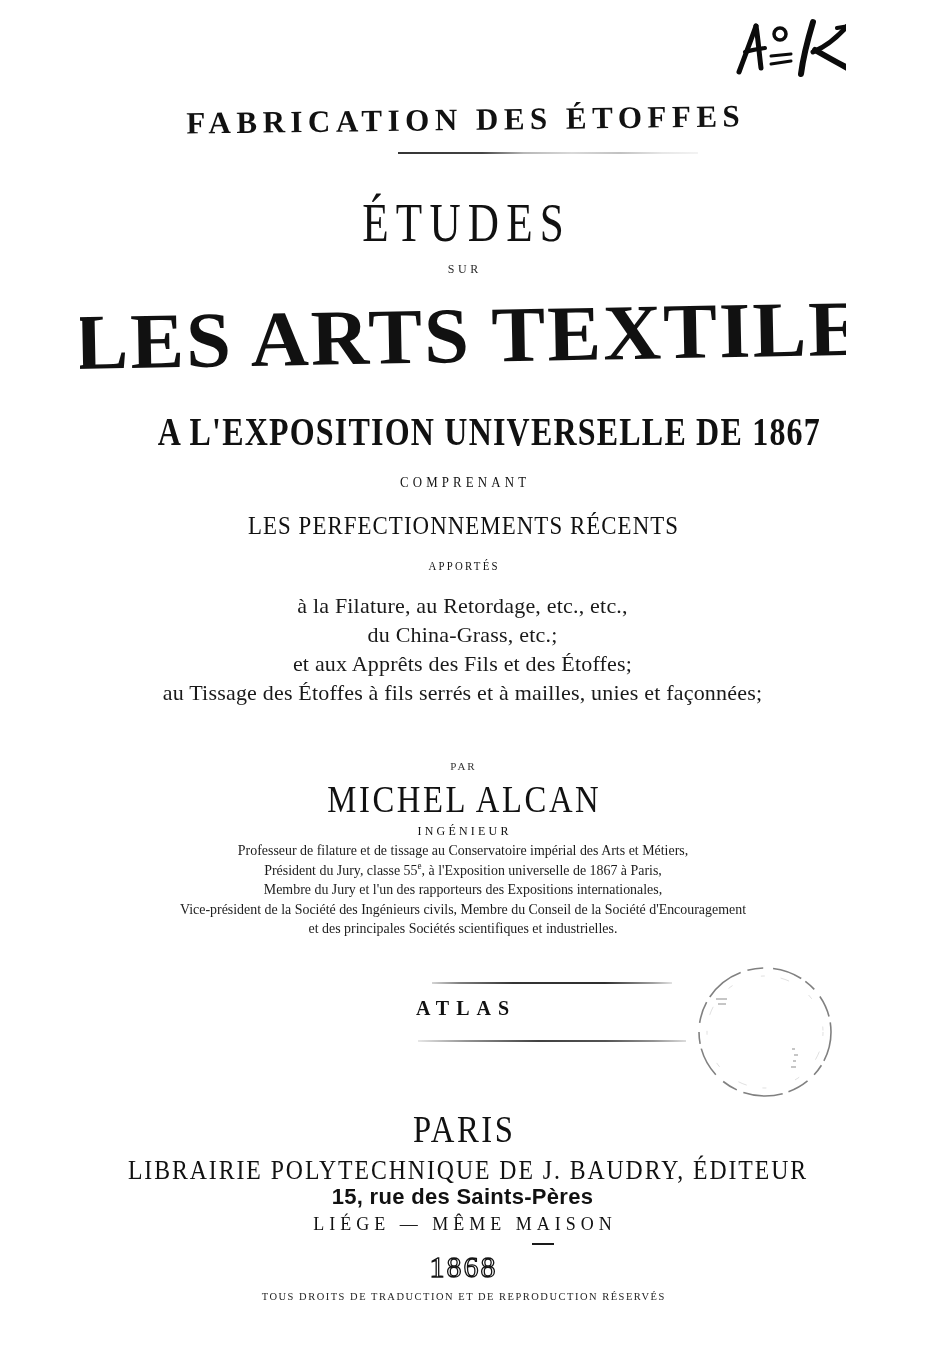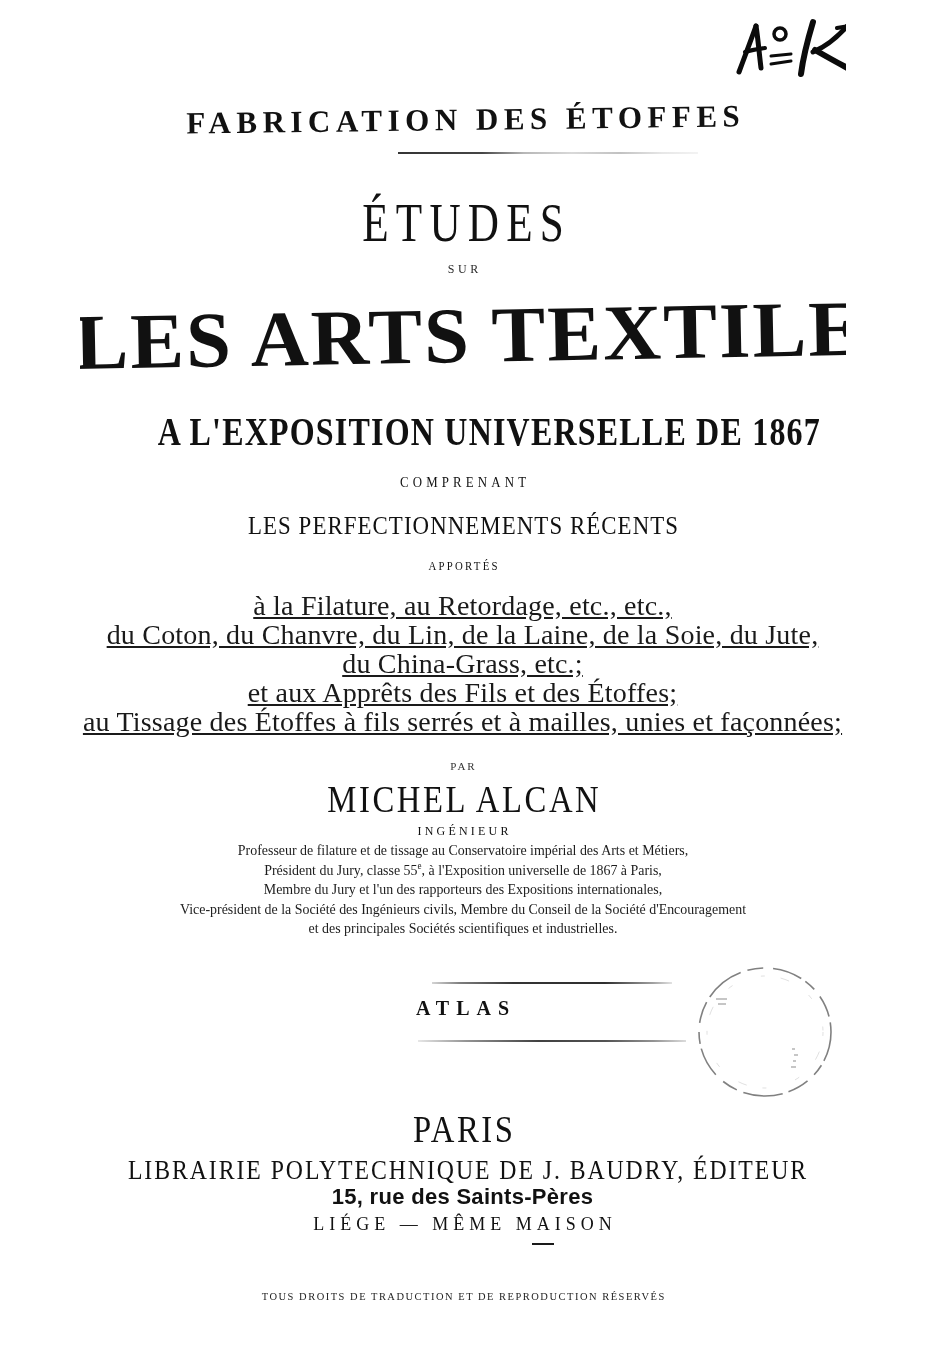--- a/index.html
+++ b/index.html
@@ -132,25 +132,24 @@
   #subject-list {
     position: absolute;
     top: 591px;
     left: 0;
     width: 100%;
     text-align: center;
   }
   #subject-list .sl {
     display: block;
     white-space: nowrap;
-    font-size: 28px;
+    font-size: 22px;
     line-height: 29px;
     letter-spacing: 0.2px;
     color: #1a1a1a;
-    text-decoration: underline;
   }
 
   
   #par {
     top: 761px;
     font-size: 11px;
     letter-spacing: 2px;
     text-indent: 2px;
     color: #333;
   }
@@ -330,21 +329,20 @@
   <div class="line" id="sur">SUR</div>
   <div class="line" id="main-title">LES ARTS TEXTILES</div>
   <div class="line" id="exposition">A L'EXPOSITION UNIVERSELLE DE 1867</div>
 
   <div class="line" id="comprenant">COMPRENANT</div>
   <div class="line" id="perfectionnements">LES PERFECTIONNEMENTS RÉCENTS</div>
   <div class="line" id="apportes">APPORTÉS</div>
 
   <div id="subject-list">
     <span class="sl">à la Filature, au Retordage, etc., etc.,</span>
-    <span class="sl">du Coton, du Chanvre, du Lin, de la Laine, de la Soie, du Jute,</span>
     <span class="sl">du China-Grass, etc.;</span>
     <span class="sl">et aux Apprêts des Fils et des Étoffes;</span>
     <span class="sl">au Tissage des Étoffes à fils serrés et à mailles, unies et façonnées;</span>
   </div>
 
   <div class="line" id="par">PAR</div>
   <div class="line" id="author">MICHEL ALCAN</div>
   <div class="line" id="author-role">INGÉNIEUR</div>
 
   <div id="credentials">
@@ -374,15 +372,16 @@
         <rect x="103" y="104" width="5" height="2"></rect>
       </g>
     </svg>
   </div>
 
   <div class="line" id="city">PARIS</div>
   <div class="line" id="publisher">LIBRAIRIE POLYTECHNIQUE DE J. BAUDRY, ÉDITEUR</div>
   <div class="line" id="address">15, rue des Saints-Pères</div>
   <div class="line" id="liege">LIÉGE — MÊME MAISON</div>
   <div id="mid-dash"></div>
+  <div class="line" id="year">1868</div>
   <div class="line" id="rights">TOUS DROITS DE TRADUCTION ET DE REPRODUCTION RÉSERVÉS</div>
 
 </div>
 
 </body></html>

